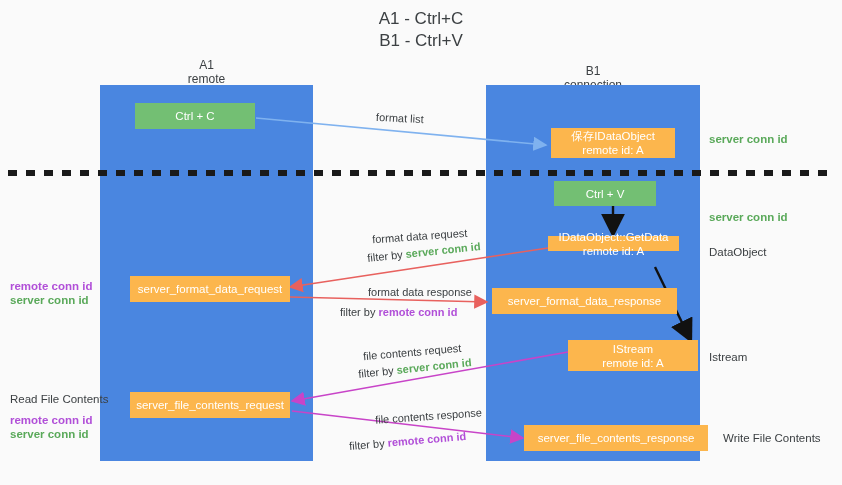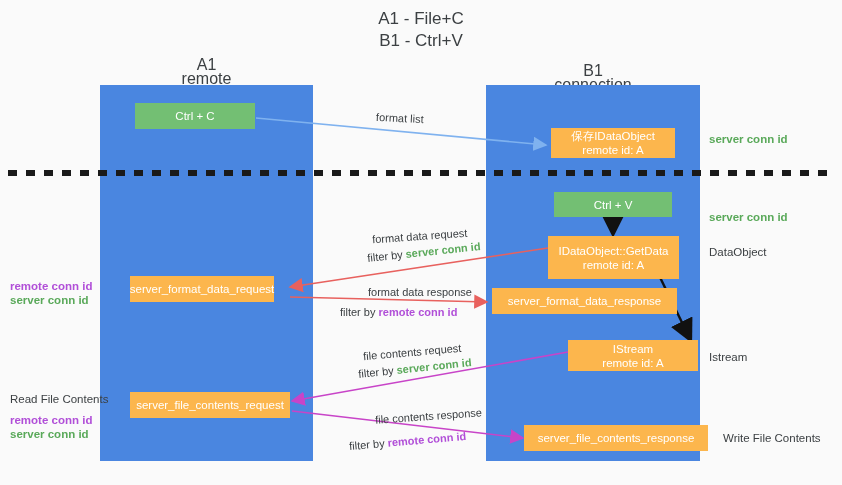--- a/index.html
+++ b/index.html
@@ -4,21 +4,21 @@
 <style>
   html,body{margin:0;padding:0;background:#fafafa;}
   body{width:842px;height:485px;position:relative;overflow:hidden;
        font-family:"Liberation Sans","DejaVu Sans",sans-serif;color:#3c4043;}
   .canvas{position:absolute;inset:0;}
   svg.layer{position:absolute;left:0;top:0;width:842px;height:485px;pointer-events:none;}
 
   .title{position:absolute;left:0;top:8px;width:842px;text-align:center;
          font-size:17px;line-height:22px;color:#3c4043;}
 
-  .colhdr{position:absolute;text-align:center;font-size:16px;line-height:14px;color:#3c4043;}
+  .colhdr{position:absolute;text-align:center;font-size:12px;line-height:14px;color:#3c4043;}
 
   .column{position:absolute;background:#4a86e0;}
 
   .node{position:absolute;box-sizing:border-box;display:flex;align-items:center;
         justify-content:center;text-align:center;color:#ffffff;font-size:11.5px;
         line-height:14px;padding:2px 16px;}
   .node.green{background:#73bf73;}
   .node.orange{background:#fbb košice;}
   .node.orange{background:#fcb64d;}
 
@@ -30,21 +30,21 @@
              white-space:nowrap;}
   .edgelabel .g{color:#5aa95a;font-weight:bold;}
   .edgelabel .p{color:#b14fd8;font-weight:bold;}
 </style>
 </head>
 <body>
 
 <div class="canvas">
 
   <div class="title">
-    <div>A1 - File+C</div>
+    <div>A1 - Ctrl+C</div>
     <div>B1 - Ctrl+V</div>
   </div>
 
   <div class="colhdr" style="left:100px;top:58px;width:213px;">
     <div>A1</div>
     <div>remote</div>
   </div>
   <div class="colhdr" style="left:486px;top:64px;width:214px;">
     <div>B1</div>
     <div>connection</div>
@@ -83,38 +83,38 @@
 
     <line x1="568" y1="352" x2="292" y2="401" stroke="#c844c8" stroke-width="1.6" marker-end="url(#ah-mag)"></line>
 
     <line x1="292" y1="411" x2="523" y2="438" stroke="#c844c8" stroke-width="1.6" marker-end="url(#ah-mag)"></line>
   </svg>
 
   <div class="node green" style="left:135px;top:103px;width:120px;height:26px;">
     <span>Ctrl + C</span>
   </div>
 
-  <div class="node orange" style="left:130px;top:276px;width:144px;height:26px;">
+  <div class="node orange" style="left:130px;top:276px;width:160px;height:26px;">
     <span>server_format_data_request</span>
   </div>
 
   <div class="node orange" style="left:130px;top:392px;width:160px;height:26px;">
     <span>server_file_contents_request</span>
   </div>
 
   <div class="node orange" style="left:551px;top:128px;width:124px;height:30px;flex-direction:column;">
     <span>保存IDataObject</span>
     <span>remote id: A</span>
   </div>
 
-  <div class="node green" style="left:554px;top:192px;width:118px;height:25px;">
+  <div class="node green" style="left:554px;top:181px;width:102px;height:25px;">
     <span>Ctrl + V</span>
   </div>
 
-  <div class="node orange" style="left:548px;top:236px;width:131px;height:43px;flex-direction:column;">
+  <div class="node orange" style="left:548px;top:236px;width:131px;height:15px;flex-direction:column;">
     <span>IDataObject::GetData</span>
     <span>remote id: A</span>
   </div>
 
   <div class="node orange" style="left:568px;top:340px;width:130px;height:31px;flex-direction:column;">
     <span>IStream</span>
     <span>remote id: A</span>
   </div>
 
   <div class="node orange" style="left:492px;top:288px;width:185px;height:26px;">

